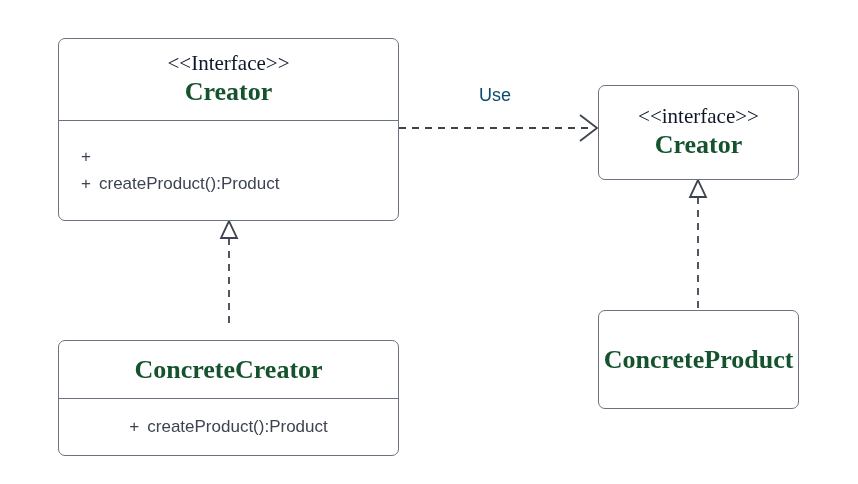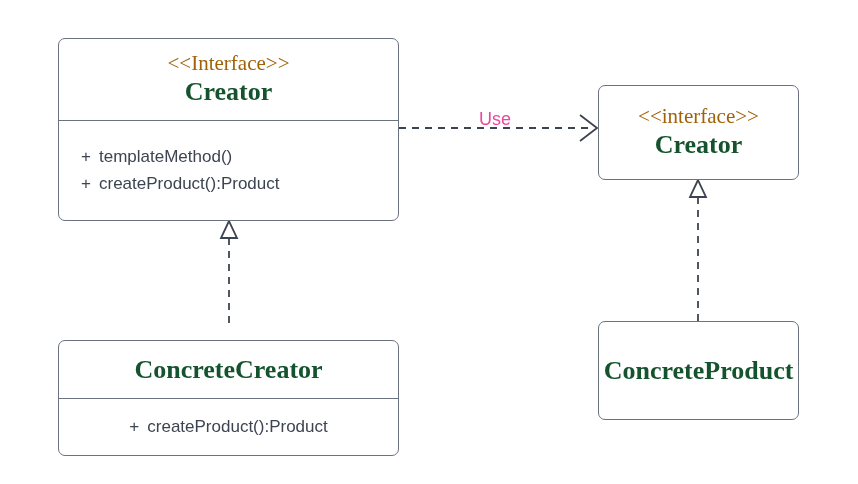--- a/index.html
+++ b/index.html
@@ -49,21 +49,21 @@
   }
   .divider {
     height: 0;
     border-top: 1.3px solid #6b7280;
     width: 100%;
   }
   .stereotype {
     font-family: "Liberation Serif", serif;
     font-size: 21px;
     font-weight: normal;
-    color: #a16207;
+    color: #0f172a;
     line-height: 1.18;
     text-align: center;
     white-space: nowrap;
   }
   .classname {
     font-family: "Liberation Serif", serif;
     font-size: 26px;
     font-weight: bold;
     color: #14532d;
     line-height: 1.22;
@@ -89,23 +89,22 @@
   }
   .members.centered {
     padding-left: 0;
     padding-right: 0;
     align-items: center;
   }
   .edge-label {
     position: absolute;
     font-family: "Liberation Sans", sans-serif;
     font-size: 18px;
-    color: #ec4899;
+    color: #0c4a6e;
     white-space: nowrap;
-    margin-top: 24px;
   }
 </style>
 </head>
 <body>
 
 <div id="canvas">
 
   <svg class="edges" viewBox="0 0 858 484" xmlns="http://www.w3.org/2000/svg">
 
     <g>
@@ -126,21 +125,20 @@
 
   <div class="uml-box" style="left:58px; top:38px; width:341px; height:183px;">
     <div class="compartment head" style="height:81px; justify-content:center;">
       <div class="stereotype">&lt;&lt;Interface&gt;&gt;</div>
       <div class="classname">Creator</div>
     </div>
     <div class="divider"></div>
     <div class="compartment members" style="flex:1;">
       <div class="member-row">
         <span class="member-vis">+</span>
-        <span>templateMethod()</span>
       </div>
       <div class="member-row">
         <span class="member-vis">+</span>
         <span>createProduct():Product</span>
       </div>
     </div>
   </div>
 
   <div class="uml-box" style="left:598px; top:85px; width:201px; height:95px;">
     <div class="compartment head" style="flex:1;">
@@ -155,21 +153,21 @@
     </div>
     <div class="divider"></div>
     <div class="compartment members centered" style="flex:1;">
       <div class="member-row">
         <span class="member-vis">+</span>
         <span>createProduct():Product</span>
       </div>
     </div>
   </div>
 
-  <div class="uml-box" style="left:598px; top:321px; width:201px; height:99px;">
+  <div class="uml-box" style="left:598px; top:310px; width:201px; height:99px;">
     <div class="compartment head" style="flex:1;">
       <div class="classname">ConcreteProduct</div>
     </div>
   </div>
 
   <div class="edge-label" style="left:479px; top:85px;">Use</div>
 
 </div>
 
 </body></html>

